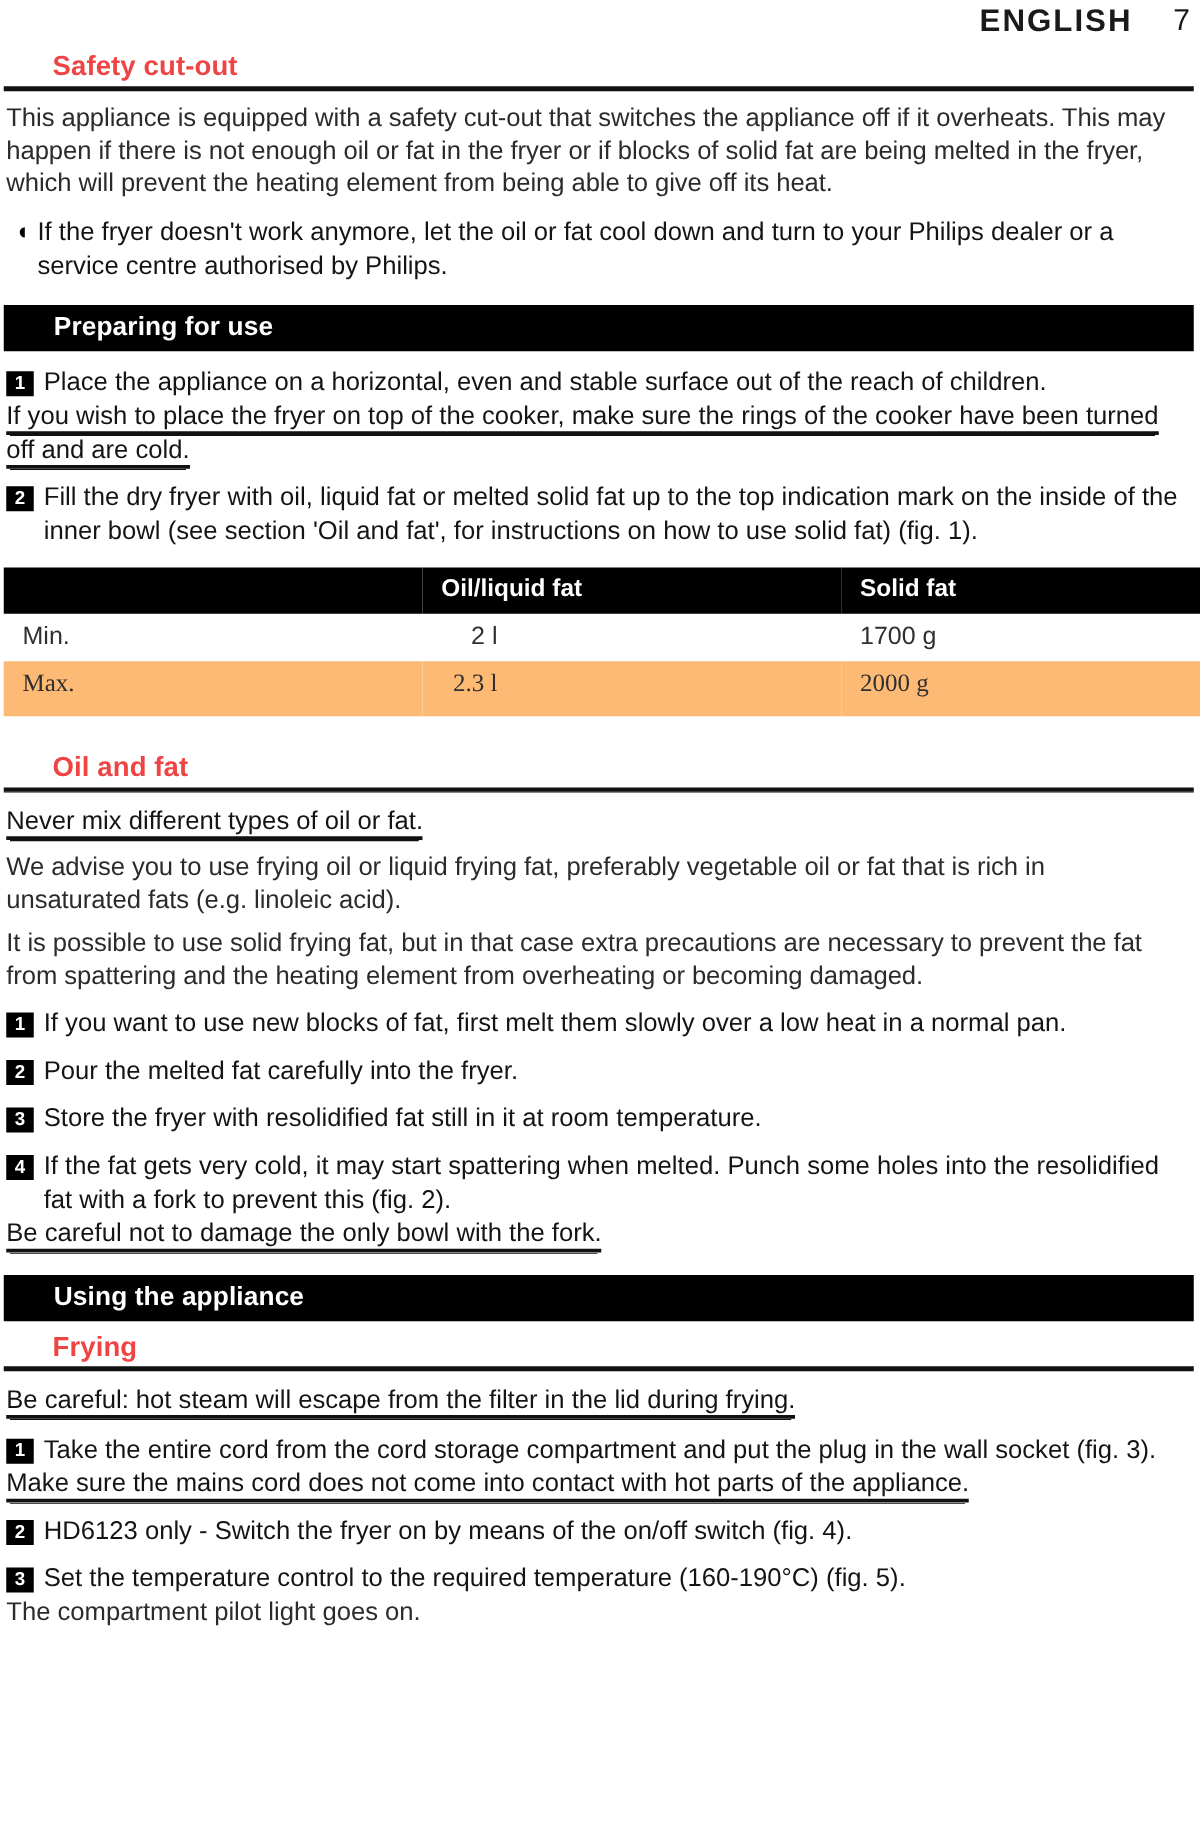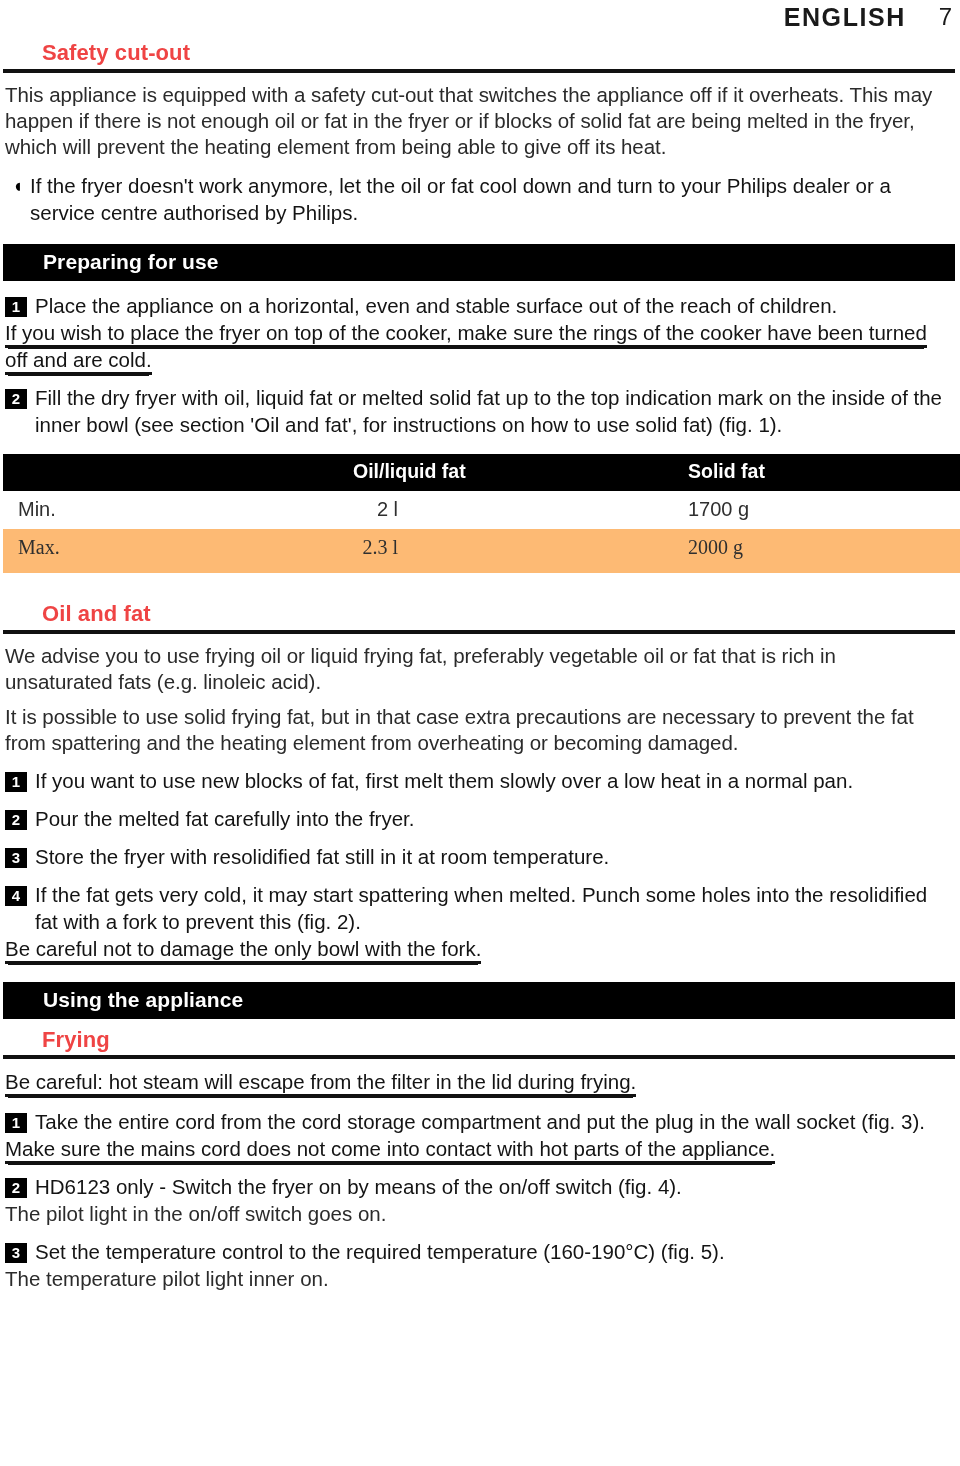--- a/index.html
+++ b/index.html
@@ -256,20 +256,21 @@
           <td class="c-oil pad-bottom"><span class="oilval">2.3 l</span></td>
           <td class="c-solid pad-bottom">2000 g</td>
         </tr>
       </tbody>
     </table>
 
     <div style="height:22px"></div>
     <div class="h-section">Oil and fat</div>
     <div class="rule"></div>
 
+    <p class="emph"><span class="u">Never mix different types of oil or fat.</span></p>
 
     <p class="para">We advise you to use frying oil or liquid frying fat, preferably vegetable oil or fat that is rich in unsaturated fats (e.g. linoleic acid).</p>
     <p class="para">It is possible to use solid frying fat, but in that case extra precautions are necessary to prevent the fat from spattering and the heating element from overheating or becoming damaged.</p>
 
     <div class="num-item">
       <span class="num-box">1</span>
       <span class="num-body">If you want to use new blocks of fat, first melt them slowly over a low heat in a normal pan.</span>
     </div>
     <div class="num-item">
       <span class="num-box">2</span>
@@ -296,22 +297,21 @@
     <div class="num-item">
       <span class="num-box">1</span>
       <span class="num-body">Take the entire cord from the cord storage compartment and put the plug in the wall socket (fig. 3).</span>
     </div>
     <p class="cont dark underline"><span class="u">Make sure the mains cord does not come into contact with hot parts of the appliance.</span></p>
 
     <div class="num-item">
       <span class="num-box">2</span>
       <span class="num-body">HD6123 only - Switch the fryer on by means of the on/off switch (fig. 4).</span>
     </div>
-    <p class="cont">The pilot light in the on/off switch goes on.</p>
 
     <div class="num-item">
       <span class="num-box">3</span>
       <span class="num-body">Set the temperature control to the required temperature (160-190°C) (fig. 5).</span>
     </div>
-    <p class="cont">The temperature pilot light inner on.</p>
+    <p class="cont">The compartment pilot light goes on.</p>
 
   </div>
 </div>
 
 </body></html>

